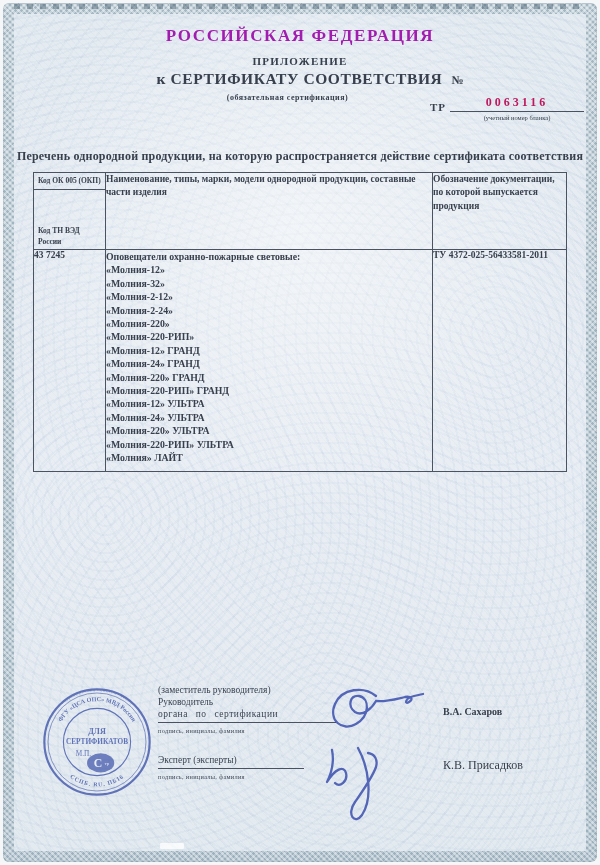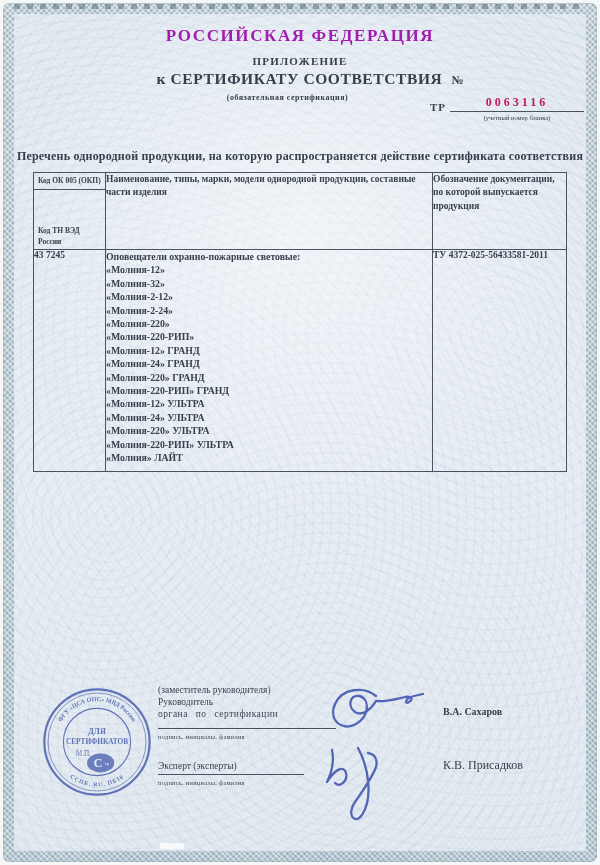--- a/index.html
+++ b/index.html
@@ -56,21 +56,21 @@
   .c1{width:72px;}.c2{width:327px;}.c3{width:134px;}
   .hdr-sub-top{font-size:7.5px;font-weight:bold;padding:3px 2px 4px 4px;border-bottom:1.2px solid #4b5260;}
   .hdr-sub-bot{font-size:7.5px;font-weight:bold;padding:3px 2px 2px 4px;line-height:1.4;margin-top:33px;}
   .hdr-cell{font-size:9.5px;font-weight:bold;text-align:left;padding:5px 8px 2px 8px;line-height:1.4;}
   .hdr-row td{height:66px;}
   .body-row td{height:221px;}
   .code-cell{font-size:9.5px;font-weight:bold;padding:6px 0 0 14px;}
   .list-cell{font-size:9.8px;font-weight:bold;padding:6px 0 0 19px;line-height:13.4px;}
   .doc-cell{font-size:9.5px;font-weight:bold;padding:6px 4px 0 8px;}
   .roles{left:158px;top:684px;width:186px;font-size:9.5px;line-height:12.2px;color:#3c4452;}
-  .role-l3wrap{border-bottom:1px solid #4a5160;width:178px;padding-bottom:7px;}
+  .role-l3wrap{border-bottom:1px solid #4a5160;width:178px;padding-bottom:1px;}
   .role-l3{letter-spacing:.5px;word-spacing:5px;}
   .small-cap{font-size:6.3px;margin-top:2px;letter-spacing:.3px;color:#424a58;}
   .expert-wrap{margin-top:17px;border-bottom:1px solid #4a5160;width:146px;padding-bottom:2px;}
   .name1{left:443px;top:706px;font-size:10px;font-weight:bold;}
   .name2{left:443px;top:758px;font-size:12px;font-weight:normal;text-align:center;}
   .stamp{left:38px;top:683px;opacity:.82;}
   .sig{left:312px;top:672px;opacity:.85;}
 </style>
 </head>
 <body>

